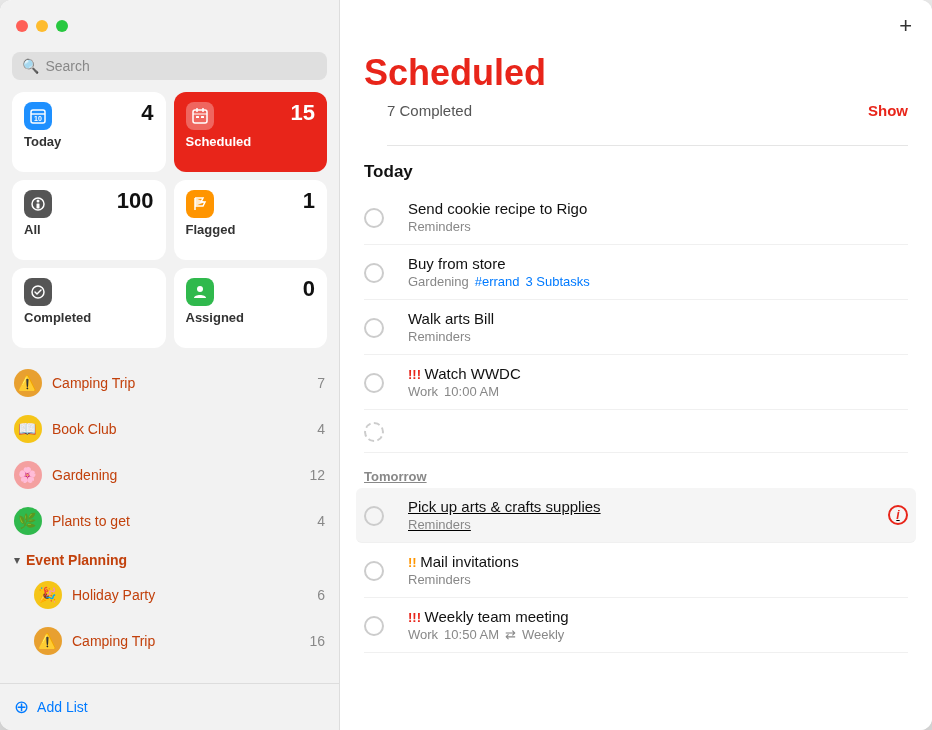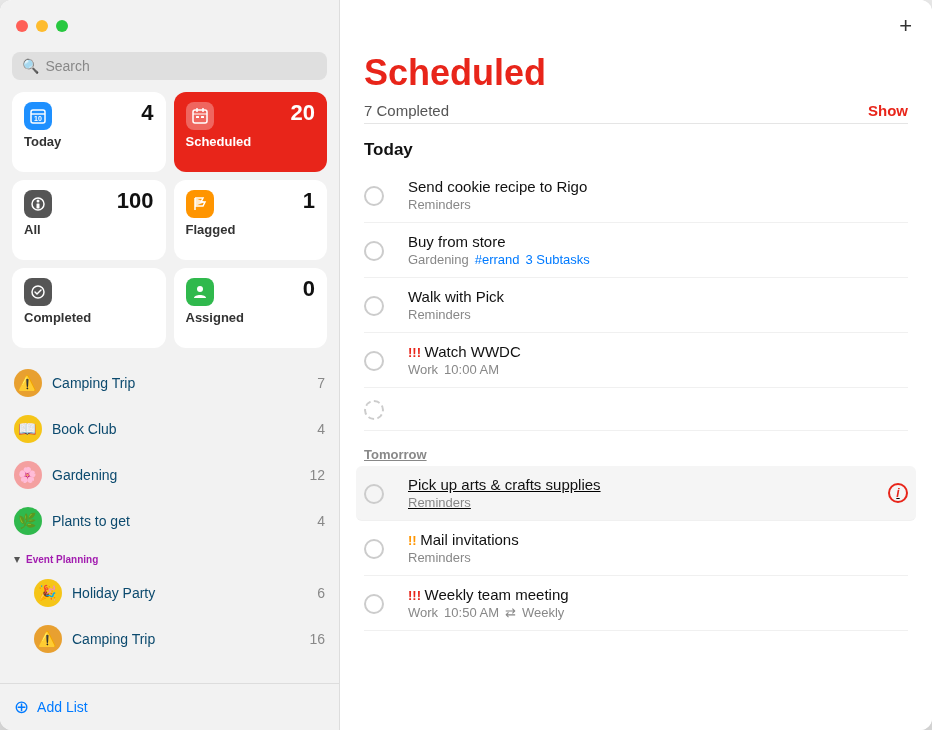--- a/index.html
+++ b/index.html
@@ -120,38 +120,38 @@
     .list-icon {
       width: 28px; height: 28px; border-radius: 50%;
       display: flex; align-items: center; justify-content: center;
       font-size: 15px;
       flex-shrink: 0;
     }
     .list-name {
       flex: 1;
       font-size: 14px;
       font-weight: 500;
-      color: #0c4a6e;
+      color: #c2410c;
     }
     .list-count {
       font-size: 14px;
       color: #888;
       font-weight: 400;
     }
     .group-header {
       display: flex;
       align-items: center;
       padding: 8px 10px 4px 10px;
       gap: 6px;
     }
     .group-chevron { color: #555; font-size: 12px; }
     .group-name {
-      font-size: 10px;
+      font-size: 14px;
       font-weight: 600;
-      color: #a21caf;
+      color: #c2410c;
     }
     .group-items { padding-left: 20px; }
     .add-list-row {
       display: flex;
       align-items: center;
       padding: 12px 14px;
       gap: 8px;
       cursor: pointer;
       border-top: 1px solid #ddd;
       margin-top: auto;
@@ -190,22 +190,23 @@
       font-size: 36px;
       font-weight: 800;
       color: #e8251a;
       margin-bottom: 8px;
     }
     .completed-row {
       display: flex;
       justify-content: space-between;
       align-items: flex-end;
       margin-bottom: 16px;
-      padding-bottom: 4px;
+      padding-bottom: 26px;
       border-bottom: 1px solid #e5e5e5;
+      margin-left: 23px;
     }
     .completed-text { font-size: 15px; color: #555; }
     .show-btn { font-size: 15px; color: #e8251a; cursor: pointer; font-weight: 700; }
     .section-header {
       font-size: 17px;
       font-weight: 700;
       color: #111;
       margin-bottom: 8px;
       margin-top: 8px;
     }
@@ -303,21 +304,21 @@
           <div class="smart-card-icon" style="background:rgba(255,255,255,0.3);">
             <svg width="16" height="16" viewBox="0 0 16 16" fill="none">
               <rect x="1" y="2" width="14" height="13" rx="2" stroke="white" stroke-width="1.5"></rect>
               <line x1="1" y1="6" x2="15" y2="6" stroke="white" stroke-width="1.2"></line>
               <line x1="5" y1="0" x2="5" y2="4" stroke="white" stroke-width="1.5"></line>
               <line x1="11" y1="0" x2="11" y2="4" stroke="white" stroke-width="1.5"></line>
               <rect x="4" y="8" width="3" height="2" rx="0.5" fill="white"></rect>
               <rect x="9" y="8" width="3" height="2" rx="0.5" fill="white"></rect>
             </svg>
           </div>
-          <span class="smart-card-count">20</span>
+          <span class="smart-card-count">15</span>
         </div>
         <div class="smart-card-label">Scheduled</div>
       </div>
 
       <div class="smart-card">
         <div class="smart-card-top">
           <div class="smart-card-icon icon-all">
             <svg width="16" height="16" viewBox="0 0 16 16" fill="white">
               <circle cx="8" cy="8" r="6" fill="none" stroke="white" stroke-width="1.5"></circle>
               <circle cx="8" cy="5" r="1.5" fill="white"></circle>
@@ -447,21 +448,21 @@
             <span>Gardening</span>
             <span class="tag-blue">#errand</span>
             <span class="subtask-blue">3 Subtasks</span>
           </div>
         </div>
       </div>
 
       <div class="task-item">
         <div class="task-circle"></div>
         <div class="task-body">
-          <div class="task-title">Walk with Pick</div>
+          <div class="task-title">Walk arts Bill</div>
           <div class="task-subtitle">
             <span>Reminders</span>
           </div>
         </div>
       </div>
 
       <div class="task-item">
         <div class="task-circle"></div>
         <div class="task-body">
           <div class="task-title">

